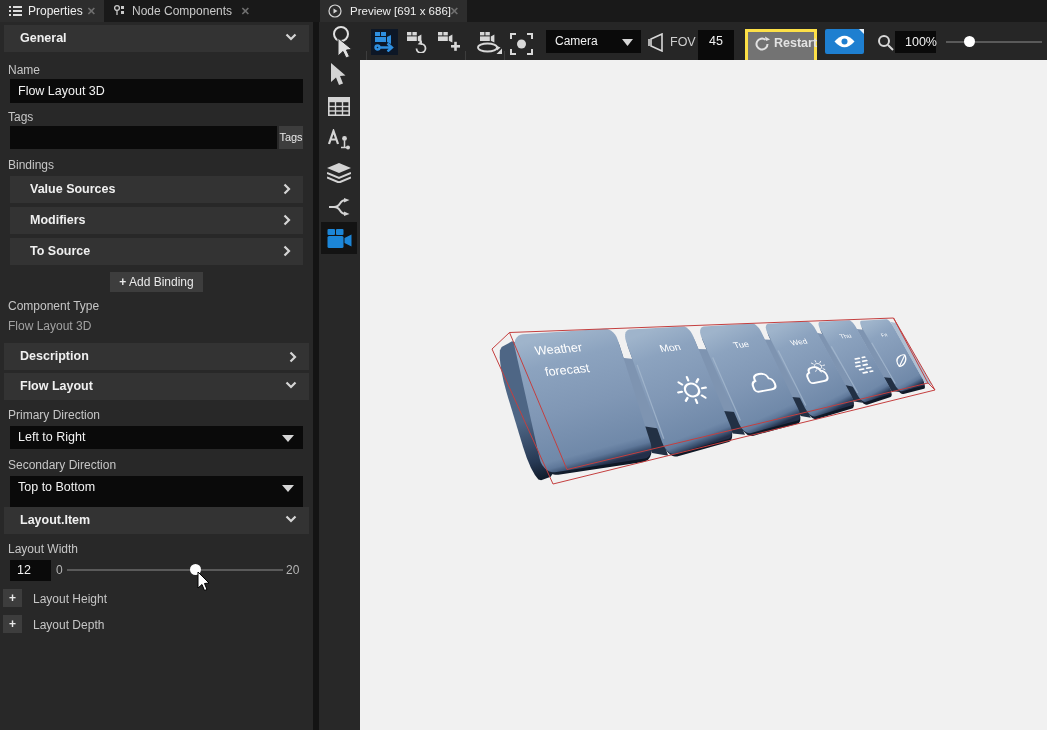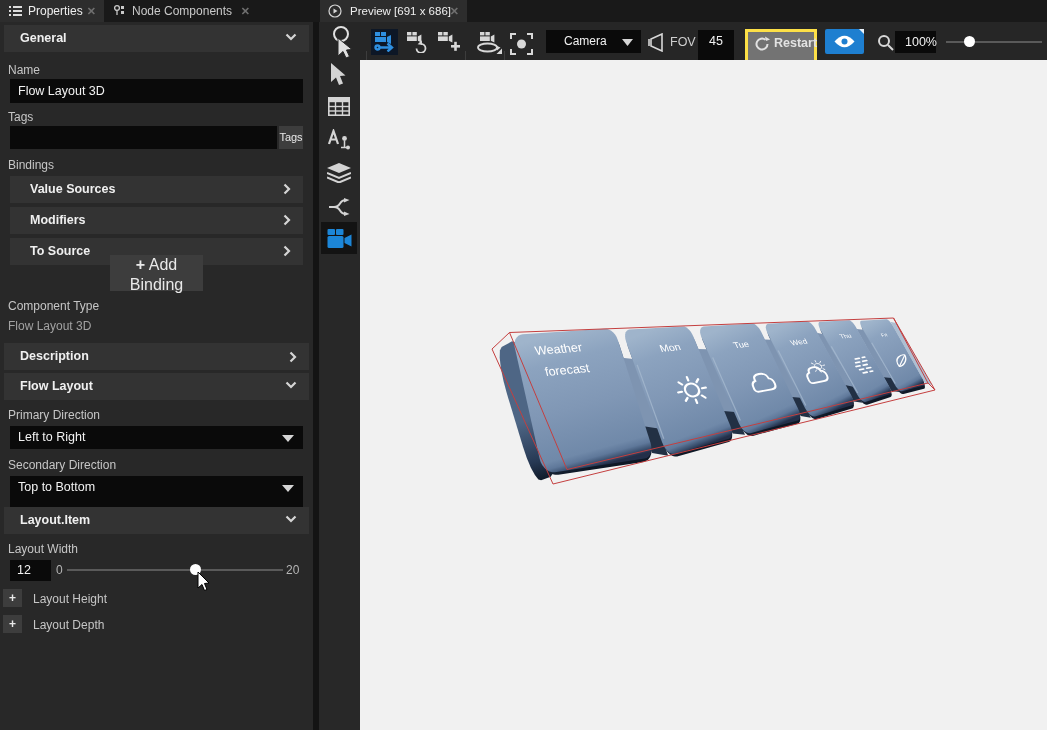--- a/index.html
+++ b/index.html
@@ -94,21 +94,21 @@
     <div class="brow" style="top:185px"><span>Modifiers</span>
       <svg class="chev" style="top:7px" width="8" height="12" viewBox="0 0 8 12">
           <path d="M1.5 1.5 L6 6 L1.5 10.5" stroke="#d5d5d5" stroke-width="2.2" fill="none"></path>
         </svg>
     </div>
     <div class="brow" style="top:216px"><span>To Source</span>
       <svg class="chev" style="top:7px" width="8" height="12" viewBox="0 0 8 12">
           <path d="M1.5 1.5 L6 6 L1.5 10.5" stroke="#d5d5d5" stroke-width="2.2" fill="none"></path>
         </svg>
     </div>
-    <div class="btn" style="left:110px;top:233px;width:93px;height:36px;line-height:20px;font-size:16px"><b>+</b> Add Binding</div>
+    <div class="btn" style="left:110px;top:250px;width:93px;height:20px;line-height:20px;font-size:12px"><b>+</b> Add Binding</div>
     <div class="lbl" style="top:277px">Component Type</div>
     <div class="lbl" style="top:297px;color:#a2a2a2">Flow Layout 3D</div>
     <div class="sect" style="top:321px"><span>Description</span>
       <svg class="chev" style="top:8px" width="8" height="12" viewBox="0 0 8 12">
           <path d="M1.5 1.5 L6 6 L1.5 10.5" stroke="#d5d5d5" stroke-width="2.2" fill="none"></path>
         </svg>
     </div>
     <div class="sect" style="top:351px"><span>Flow Layout</span>
       <svg class="chev" width="12" height="8" viewBox="0 0 12 8">
           <path d="M1.5 1.5 L6 6 L10.5 1.5" stroke="#d5d5d5" stroke-width="2.2" fill="none"></path>
@@ -211,21 +211,21 @@
 <svg class="tico" style="left:191px;top:11px" width="23" height="22" viewBox="0 0 23 22">
   <g stroke="#d8d8d8" stroke-width="2" fill="none">
     <path d="M1 6 L1 1 L6 1"></path>
           <path d="M17 1 L22 1 L22 6"></path>
           <path d="M22 16 L22 21 L17 21"></path>
           <path d="M6 21 L1 21 L1 16"></path>
   </g>
   <circle cx="11.5" cy="11" r="4.5" fill="#d8d8d8"></circle>
 </svg>
 
-<div class="inp" style="left:227px;top:8px;width:95px;height:23px;line-height:23px;font-size:12px"><span style="margin-left:18px">Camera</span>
+<div class="inp" style="left:227px;top:8px;width:95px;height:23px;line-height:23px;font-size:12px"><span style="margin-left:9px">Camera</span>
   <svg class="abs" style="right:8px;top:9px" width="11" height="7" viewBox="0 0 11 7">
           <path d="M0 0 L11 0 L5.5 7 Z" fill="#d5d5d5"></path>
         </svg>
 </div>
 
 <svg class="tico" style="left:328px;top:11px" width="18" height="19" viewBox="0 0 18 19">
   <path d="M15 1 L4 6 L4 13 L15 18 Z" fill="none" stroke="#d8d8d8" stroke-width="1.6"></path>
   <line x1="2" y1="6" x2="2" y2="13" stroke="#d8d8d8" stroke-width="1.6"></line>
 </svg>
 <div class="abs" style="left:351px;top:13px;color:#cfcfcf;font-size:12.5px">FOV</div>

